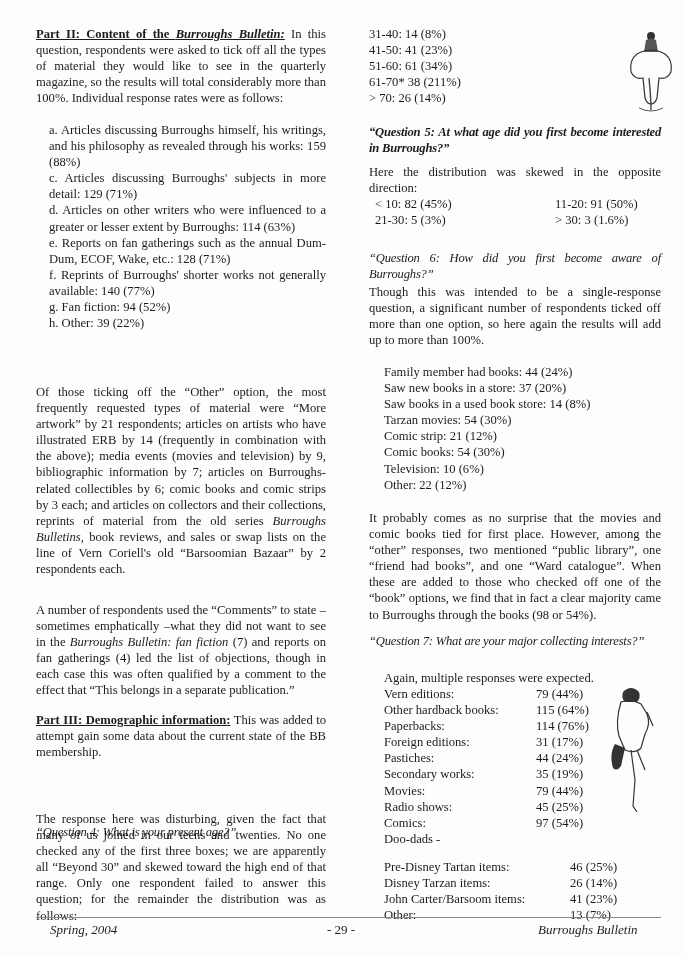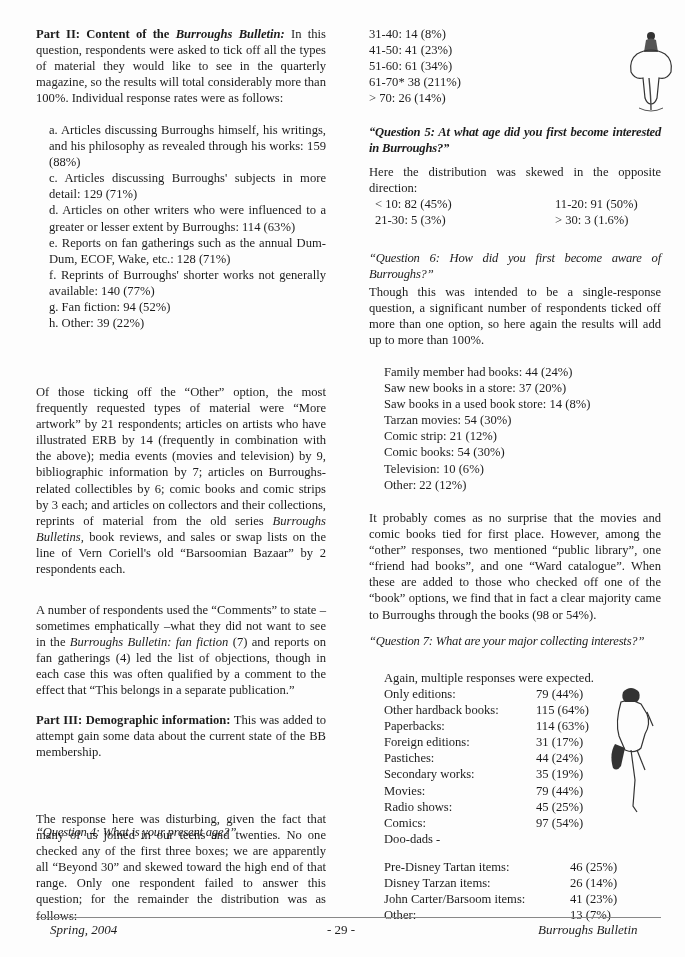--- a/index.html
+++ b/index.html
@@ -5,21 +5,21 @@
   html, body { margin:0; padding:0; }
   body {
     width:685px; height:957px; background:#fdfdfd; position:relative; overflow:hidden;
     font-family:"Liberation Serif", "DejaVu Serif", serif; color:#1c1c1c;
     font-size:12.6px; line-height:16.1px;
   }
   .col { position:absolute; top:0; width:290px; }
   .col-left { left:36px; }
   .col-right { left:369px; width:292px; }
   p { margin:0; text-align:justify; }
-  .head { font-weight:bold; }
+  .head { font-weight:bold; text-decoration:underline; }
   .head i { font-style:italic; }
   .q { font-style:italic; letter-spacing:-0.2px; }
   .abs { position:absolute; }
   .list div { white-space:nowrap; }
   .row2 { display:flex; justify-content:space-between; padding-left:6px; padding-right:10px; }
   .tbl { display:grid; grid-template-columns:152px 110px; padding-left:15px; }
   .tbl2 { display:grid; grid-template-columns:186px 80px; padding-left:15px;margin-top:12px; }
   .footer-rule { position:absolute; left:36px; width:625px; top:917px; border-top:1px solid #888; }
   .footer { position:absolute; top:922px; font-style:italic; font-size:13px;text-align:right; }
   .illus { position:absolute; }
@@ -92,26 +92,26 @@
       <div>Comic books: 54 (30%)</div>
       <div>Television: 10 (6%)</div>
       <div>Other: 22 (12%)</div>
     </div>
 
   <p class="abs" style="top:510px;width:292px;">It probably comes as no surprise that the movies and comic books tied for first place. However, among the “other” responses, two mentioned “public library”, one “friend had books”, and one “Ward catalogue”. When these are added to those who checked off one of the “book” options, we find that in fact a clear majority came to Burroughs through the books (98 or 54%).</p>
 
   <p class="abs q" style="top:633px;width:292px;">“Question 7: What are your major collecting interests?”</p>
   <div class="abs" style="top:670px;left:15px;">Again, multiple responses were expected.</div>
   <div class="abs tbl" style="top:686px;left:0;" id="q7-table">
-      <div>Only editions:</div>
+      <div>Vern editions:</div>
       <div>79 (44%)</div>
       <div>Other hardback books:</div>
       <div>115 (64%)</div>
       <div>Paperbacks:</div>
-      <div>114 (63%)</div>
+      <div>114 (76%)</div>
       <div>Foreign editions:</div>
       <div>31 (17%)</div>
       <div>Pastiches:</div>
       <div>44 (24%)</div>
       <div>Secondary works:</div>
       <div>35 (19%)</div>
       <div>Movies:</div>
       <div>79 (44%)</div>
       <div>Radio shows:</div>
       <div>45 (25%)</div>

